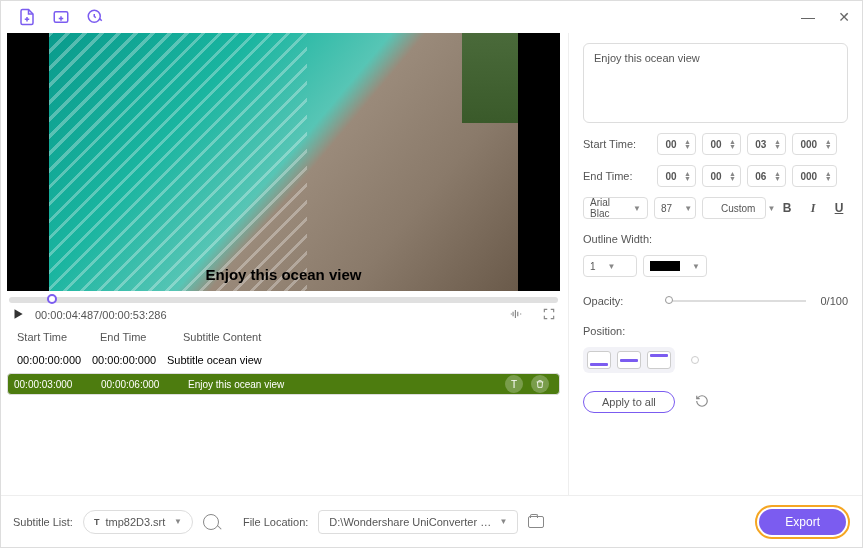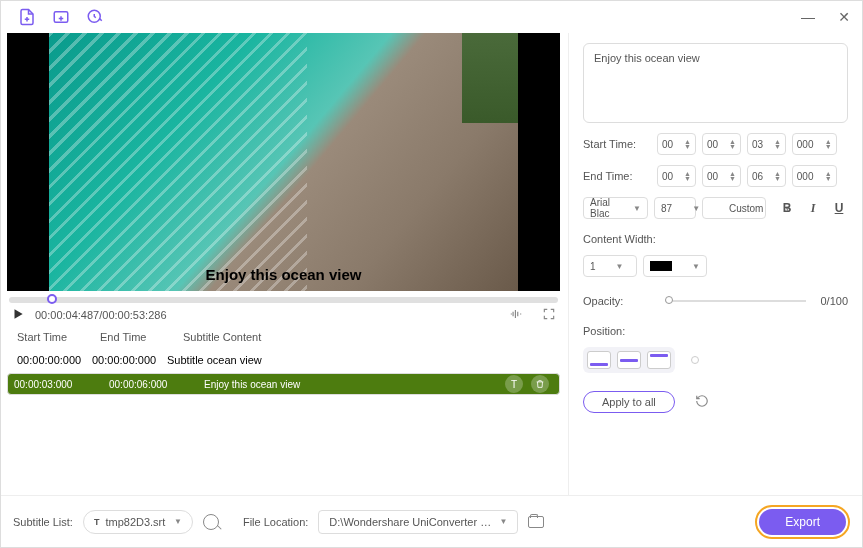--- a/index.html
+++ b/index.html
@@ -29,23 +29,23 @@
 .col-end { width: 75px; }
 .col-content { flex: 1; }
 .row { display: flex; font-size: 11px; padding: 7px 10px; align-items: flex-end; }
 .row.sel { background: #4d7c0f; color: #fff; }
 .row .actions { display: flex; gap: 8px; margin-right: 4px; }
 .row .act { width: 18px; height: 18px; border-radius: 50%; background: rgba(255,255,255,0.25); display: flex; align-items: center; justify-content: center; color: #fff; font-size: 10px; }
 .subtitle-text { width: 100%; height: 80px; border: 1px solid #ddd; border-radius: 6px; padding: 8px 10px; font-size: 11px; color: #555; resize: none; }
 .field-row { display: flex; align-items: center; gap: 6px; }
 .label { width: 68px; font-size: 11px; }
 .spin { display: flex; align-items: center; border: 1px solid #ddd; border-radius: 4px; height: 22px; padding: 0 4px; font-size: 10px; gap: 4px; }
-.spin .v { width: 18px; text-align: left; }
+.spin .v { width: 18px; text-align: center; font-weight: bold; }
 .spin .arrows { display: flex; flex-direction: column; line-height: 5px; font-size: 7px; color: #888; }
-.sel { border: 1px solid #ddd; border-radius: 4px; height: 22px; padding: 0 6px; display: flex; align-items: center; gap: 20px; font-size: 10px; }
+.sel { border: 1px solid #ddd; border-radius: 4px; height: 22px; padding: 0 6px; display: flex; align-items: center; gap: 12px; font-size: 10px; }
 .sel .chev { font-size: 8px; color: #888; }
 .color-sw { width: 14px; height: 10px; background: #000; }
 .fmt-btns { display: flex; gap: 8px; margin-left: 6px; }
 .fmt { width: 18px; height: 18px; display: flex; align-items: center; justify-content: center; font-size: 12px; font-weight: bold; color: #555; cursor: pointer; }
 .fmt.i { font-style: italic; font-family: serif; }
 .fmt.u { text-decoration: underline; }
 .slider { flex: 1; height: 2px; background: #ddd; position: relative; margin: 0 8px; }
 .slider-thumb { position: absolute; left: 0; top: -4px; width: 8px; height: 8px; border-radius: 50%; background: #fff; border: 1px solid #999; }
 .pos-btns { display: flex; gap: 6px; background: #f2f2f7; padding: 4px; border-radius: 6px; width: fit-content; }
 .pos-btn { width: 24px; height: 18px; border: 1px solid #ccc; border-radius: 3px; background: #fff; display: flex; flex-direction: column; justify-content: flex-end; padding: 2px; cursor: pointer; }
@@ -210,21 +210,21 @@
           <span>Custom</span>
           <span class="chev">▼</span>
         </div>
       <div class="fmt-btns">
         <span class="fmt">B</span>
         <span class="fmt i">I</span>
         <span class="fmt u">U</span>
       </div>
     </div>
 
-    <div style="margin-top:4px">Content Width:</div>
+    <div style="margin-top:4px">Outline Width:</div>
     <div class="field-row">
       <div class="sel" style="width:54px">
           <span>1</span>
           <span class="chev">▼</span>
         </div>
       <div class="sel" style="width:64px">
           <span class="color-sw" style="width:40px"></span>
           <span class="chev">▼</span>
         </div>
     </div>

